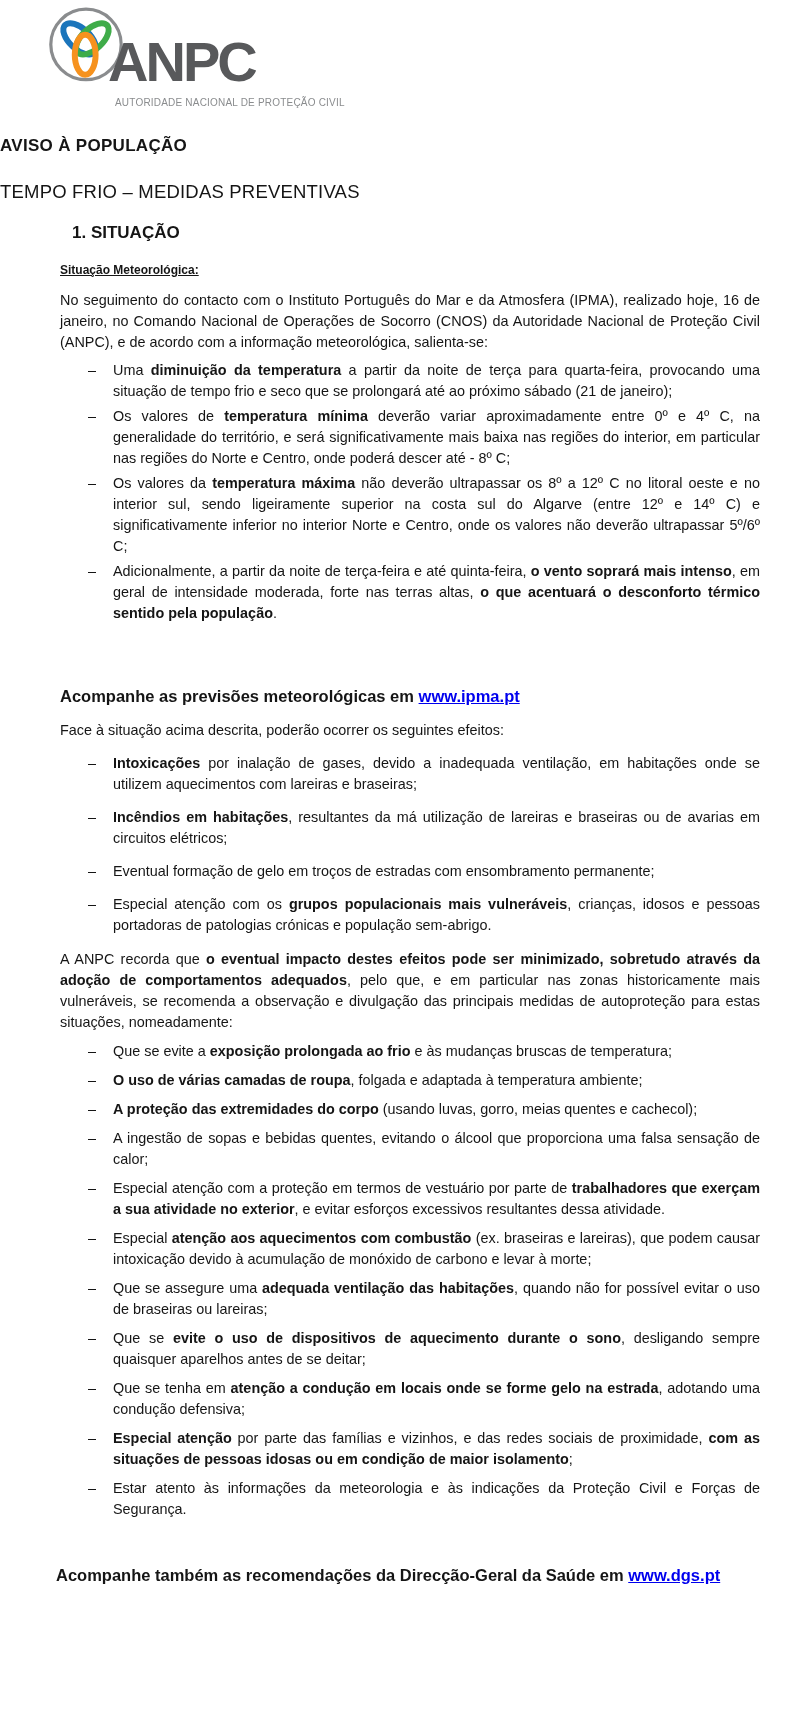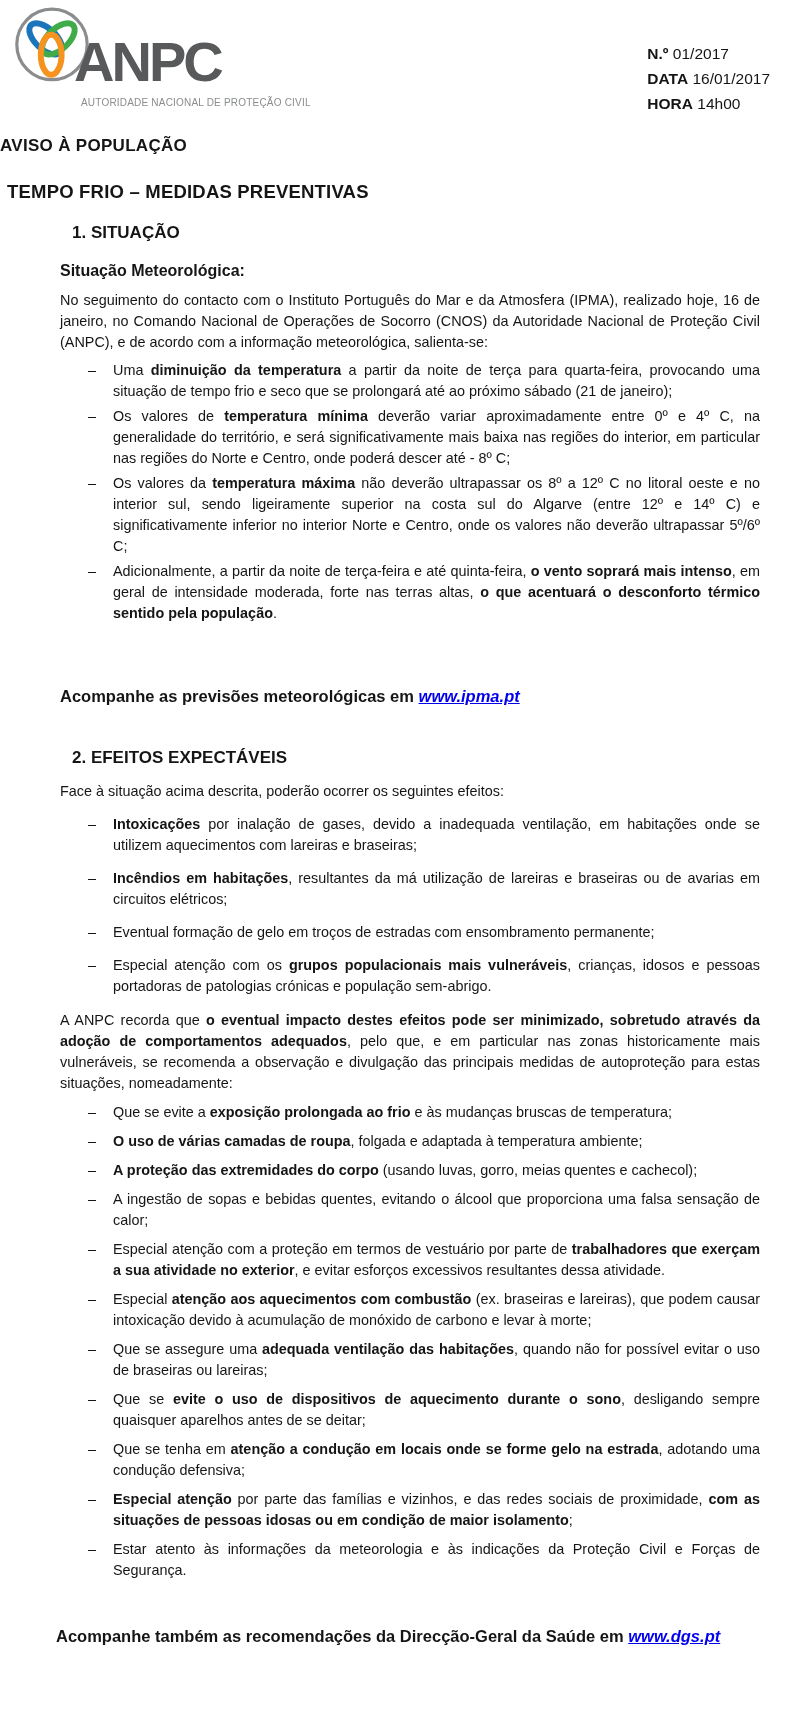--- a/index.html
+++ b/index.html
@@ -4,55 +4,55 @@
 <style>
   html,body{margin:0;padding:0;}
   body{
     width:800px;height:1736px;background:#ffffff;
     font-family:"Liberation Sans",sans-serif;color:#151515;
     overflow:hidden;
   }
   .page{position:relative;width:800px;height:1736px;background:#fff;}
 
   
-  .doc-header{display:flex;justify-content:space-between;align-items:flex-end;
-    padding:4px 30px 0 12px;height:112px;}
+  .doc-header{display:flex;justify-content:space-between;align-items:center;
+    padding:4px 30px 0 12px;height:112px;margin-left:34px;}
   .logo{position:relative;width:270px;height:112px;}
   .emblem{position:absolute;left:0;top:2px;width:80px;height:80px;}
   .logo-acronym{position:absolute;left:62px;top:30px;font-size:56px;line-height:1;
     font-weight:bold;color:#58595B;letter-spacing:-3px;}
   .logo-caption{position:absolute;left:69px;top:93px;font-size:10px;color:#8A8C8E;
     letter-spacing:.2px;white-space:nowrap;}
   .meta{margin-top:26px;font-size:15.5px;line-height:25px;white-space:nowrap;}
   .meta-label{font-weight:bold;}
   .meta-value{font-weight:normal;}
 
   
   .titles{padding-right:62px;margin-top:20px;}
   .notice-title{font-size:17px;font-weight:bold;letter-spacing:.3px;}
-  .subject-title{font-size:18.5px;font-weight:bold;margin-top:25px;letter-spacing:.2px;padding-left:7px;}
+  .subject-title{font-size:18.5px;font-weight:normal;margin-top:25px;letter-spacing:.2px;}
 
   
   .content{padding:0 40px 0 60px;font-size:14.4px;line-height:21px;}
   .section-heading{font-size:17px;font-weight:bold;margin:12px;}
   .h1{margin-top:19px;}
   .h2{margin-top:40px;}
   .h3{margin-top:16px;}
-  .sub-heading{font-size:16px;font-weight:bold;margin:17px 0 0 0;}
+  .sub-heading{font-size:12px;font-weight:bold;margin:17px 0 0 0;text-decoration:underline;}
   .para{margin:9px 0 0 0;text-align:justify;}
   .para-m{margin-top:13px;}
   .bullets{margin-top:7px;padding-left:28px;}
   .bullet-item{display:flex;}
   .tight .bullet-item{margin-top:4px;}
   .spaced2 .bullet-item{margin-top:12px;}
   .spaced3 .bullet-item{margin-top:8px;}
   .dash{width:25px;flex:none;}
   .bullet-text{flex:1;text-align:justify;}
   .b{font-weight:bold;}
-  .link{color:#0000EE;font-weight:bold;text-decoration:underline;cursor:pointer;font-style:italic;}
+  .link{color:#0000EE;font-weight:bold;text-decoration:underline;cursor:pointer;}
   .note{font-size:16.5px;font-weight:bold;margin:0;}
   .note-ipma{margin-top:62px;}
   .note-footer{margin-top:46px;padding:0 40px 0 56px;}
 </style>
 </head>
 <body>
 
 <div class="page">
 
   <header class="doc-header">
@@ -60,34 +60,20 @@
       <svg class="emblem" viewBox="0 0 100 100" aria-hidden="true">
         <circle cx="50" cy="48" r="44" fill="#ffffff" stroke-width="4" stroke="#8A8C8E"></circle>
         <ellipse cx="42" cy="41" rx="13" ry="25" fill="none" stroke-width="7.5" transform="rotate(-47 42 41)" stroke="#1B75BB"></ellipse>
         <ellipse cx="58" cy="41" rx="13" ry="25" fill="none" stroke-width="7.5" transform="rotate(47 58 41)" stroke="#3FAC49"></ellipse>
         <ellipse cx="49" cy="61" rx="13" ry="25" fill="none" stroke-width="7.5" stroke="#F6921E"></ellipse>
       </svg>
       <div class="logo-acronym">ANPC</div>
       <div class="logo-caption">AUTORIDADE NACIONAL DE PROTEÇÃO CIVIL</div>
     </div>
 
-    <div class="meta">
-      <div class="meta-row">
-        <span class="meta-label">N.º</span>
-        <span class="meta-value">01/2017</span>
-      </div>
-      <div class="meta-row">
-        <span class="meta-label">DATA</span>
-        <span class="meta-value">16/01/2017</span>
-      </div>
-      <div class="meta-row">
-        <span class="meta-label">HORA</span>
-        <span class="meta-value">14h00</span>
-      </div>
-    </div>
   </header>
 
   <div class="titles">
     <div class="notice-title">AVISO À POPULAÇÃO</div>
     <div class="subject-title">TEMPO FRIO – MEDIDAS PREVENTIVAS</div>
   </div>
 
   <main class="content">
 
     <h2 class="section-heading h1">1. SITUAÇÃO</h2>
@@ -107,21 +93,20 @@
           <span class="bullet-text"><span>Os valores da </span><span class="b">temperatura máxima</span><span> não deverão ultrapassar os 8º a 12º C no litoral oeste e no interior sul, sendo ligeiramente superior na costa sul do Algarve (entre 12º e 14º C) e significativamente inferior no interior Norte e Centro, onde os valores não deverão ultrapassar 5º/6º C;</span></span>
         </div>
         <div class="bullet-item">
           <span class="dash">–</span>
           <span class="bullet-text"><span>Adicionalmente, a partir da noite de terça-feira e até quinta-feira, </span><span class="b">o vento soprará mais intenso</span><span>, em geral de intensidade moderada, forte nas terras altas, </span><span class="b">o que acentuará o desconforto térmico sentido pela população</span><span>.</span></span>
         </div>
       </div>
 
     <p class="note note-ipma"><span class="b">Acompanhe as previsões meteorológicas em </span><a href="#" class="link b">www.ipma.pt</a></p>
 
-    <h2 class="section-heading h2">2. EFEITOS EXPECTÁVEIS</h2>
     <p class="para para-m">Face à situação acima descrita, poderão ocorrer os seguintes efeitos:</p>
     <div class="bullets spaced2">
         <div class="bullet-item">
           <span class="dash">–</span>
           <span class="bullet-text"><span class="b">Intoxicações</span><span> por inalação de gases, devido a inadequada ventilação, em habitações onde se utilizem aquecimentos com lareiras e braseiras;</span></span>
         </div>
         <div class="bullet-item">
           <span class="dash">–</span>
           <span class="bullet-text"><span class="b">Incêndios em habitações</span><span>, resultantes da má utilização de lareiras e braseiras ou de avarias em circuitos elétricos;</span></span>
         </div>

